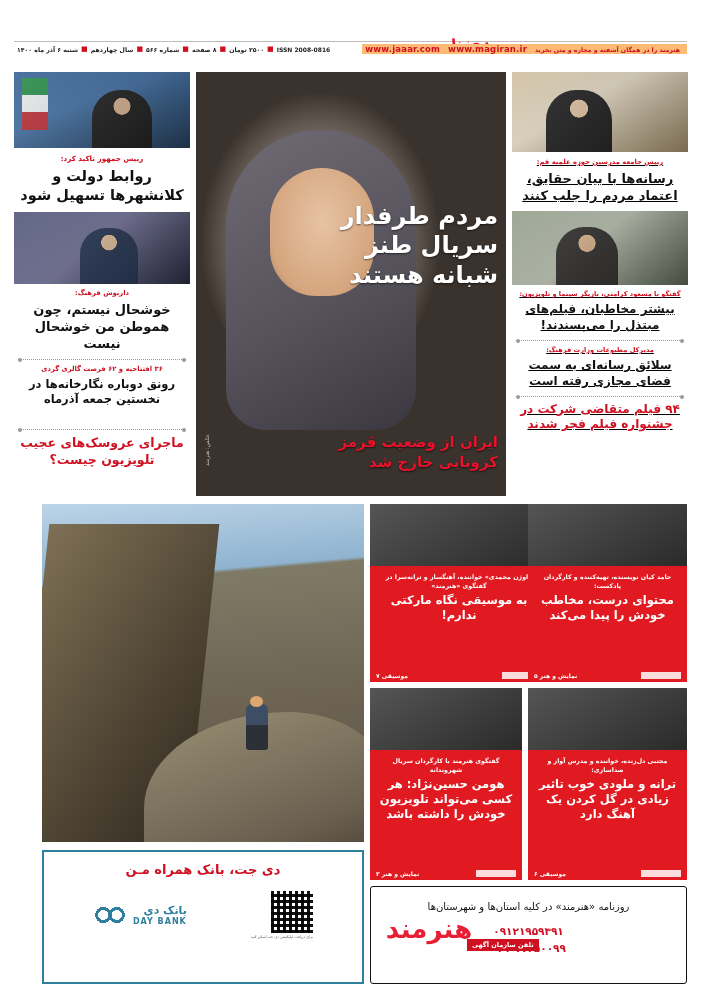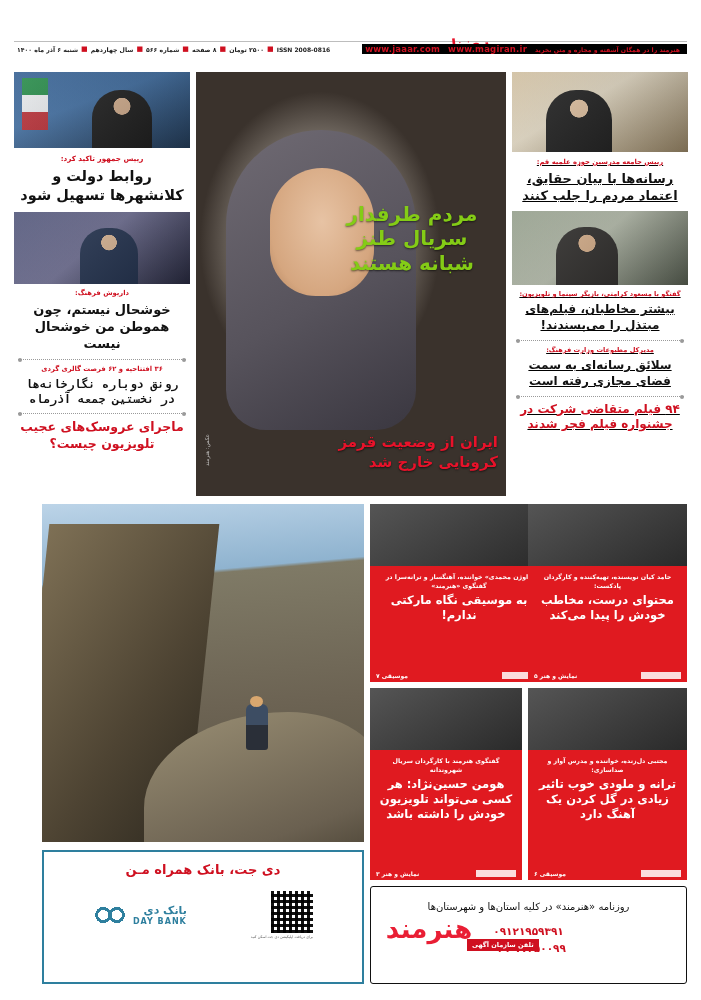--- a/index.html
+++ b/index.html
@@ -12,21 +12,21 @@
   }
   .page { position: relative; width: 701px; height: 1000px; background:#fff; }
 
   
   .topbar {
     position:absolute; left:0; top:36px; width:701px; height:26px;
     display:flex; align-items:center; justify-content:space-between;
     padding:0 14px;
   }
   .topbar .rule { position:absolute; left:14px; right:14px; top:5px; height:1px; background:#bdbdbd; }
-  .topbar-left { display:flex; align-items:center; gap:8px; direction:ltr; z-index:2; background:#000000; padding-inline:3px;justify-content:space-between;}
+  .topbar-left { display:flex; align-items:center; gap:8px; direction:ltr; z-index:2; background:#fdba74; padding-inline:3px;justify-content:space-between;}
   .site-url { color:#cf1020; font-size:8.5px; font-weight:bold; letter-spacing:.2px; }
   .tagline { color:#cf1020; font-size:6.2px; font-weight:bold; margin-right:4px; }
   .topbar-right { display:flex; align-items:center; gap:3px; z-index:2; background:#fff; padding-inline:3px; font-size:6.2px; color:#1a1a1a; font-weight:bold;}
   .topbar-right .sep { color:#cf1020; font-size:7px; }
   .issn { color:#1a1a1a; font-size:6px; }
 
   
   .masthead {
     position:absolute; left:196px; top:28px; width:310px; height:120px;
     display:flex; align-items:center; justify-content:center; pointer-events:none;
@@ -84,21 +84,21 @@
      background:linear-gradient(140deg,#4a4f74 0%,#6f6f94 45%,#2b2d44 100%); }
   .col-left .photo.p2 .figure{
      position:absolute; right:52px; bottom:0; width:58px; height:56px;
      background:radial-gradient(circle at 50% 26%, #e0bb99 0 15%, #21314f 16% 100%);
      border-radius:26px 26px 0 0;
   }
   .ml-k { font-size:7.2px; margin:6px 2px 3px; }
   .ml-h { font-size:14.5px; margin:0 2px 7px; }
   .ml-h2 { font-size:13px; margin:0 2px 6px; }
   .ml-k2 { font-size:6.8px; margin:5px 2px 3px; }
-  .ml-h3 { font-size:11.5px; margin:0 2px 6px;font-family:Liberation Mono, monospace; }
+  .ml-h3 { font-size:11.5px; margin:0 2px 22px; }
   .ml-red { font-size:12.5px; margin:4px 2px 0; }
 
   
   .col-center { position:absolute; left:196px; top:72px; width:310px; height:424px;
       background:#2b1f1a; overflow:hidden; }
   .center-photo{
     position:absolute; inset:0;
     background:
       radial-gradient(ellipse 120px 150px at 40% 40%, #b9b2aa 0%, #8d857c 55%, #3a322c 100%),
       linear-gradient(#6d6259,#3a322c);
@@ -108,21 +108,21 @@
     background:linear-gradient(150deg,#6f6a73 0%,#57535c 55%,#3a3740 100%);
     border-radius:95px 95px 40px 40px;
   }
   .face{
     position:absolute; left:74px; top:96px; width:104px; height:128px;
     background:radial-gradient(ellipse at 50% 42%, #e7c3a4 0%, #d5a67f 70%, #b0815c 100%);
     border-radius:52px 52px 46px 46px;
   }
   .center-text { position:absolute; right:8px; top:120px; width:172px; }
   .c-kicker { color:#fff; font-size:7.6px; font-weight:bold; text-align:right; line-height:1.6; }
-  .c-head { color:#84cc16; font-size:20px; font-weight:bold; text-align:center; line-height:1.22; margin-top:10px;
+  .c-head { color:#ffffff; font-size:24px; font-weight:bold; text-align:right; line-height:1.22; margin-top:10px;
      text-shadow:0 1px 2px rgba(0,0,0,.55); }
   .c-red { position:absolute; right:8px; bottom:24px; width:178px;
      color:#e8122a; font-size:15px; font-weight:bold; text-align:right; line-height:1.3;
      text-shadow:0 1px 2px rgba(0,0,0,.6); }
   .c-credit{ position:absolute; left:8px; bottom:30px; color:#ddd; font-size:5.5px;
      writing-mode:vertical-rl; transform:rotate(180deg); opacity:.8;}
 
   
   .col-right { position:absolute; left:512px; top:72px; width:176px;text-decoration:underline; }
   .col-right .photo.r1 { width:176px; height:80px;

